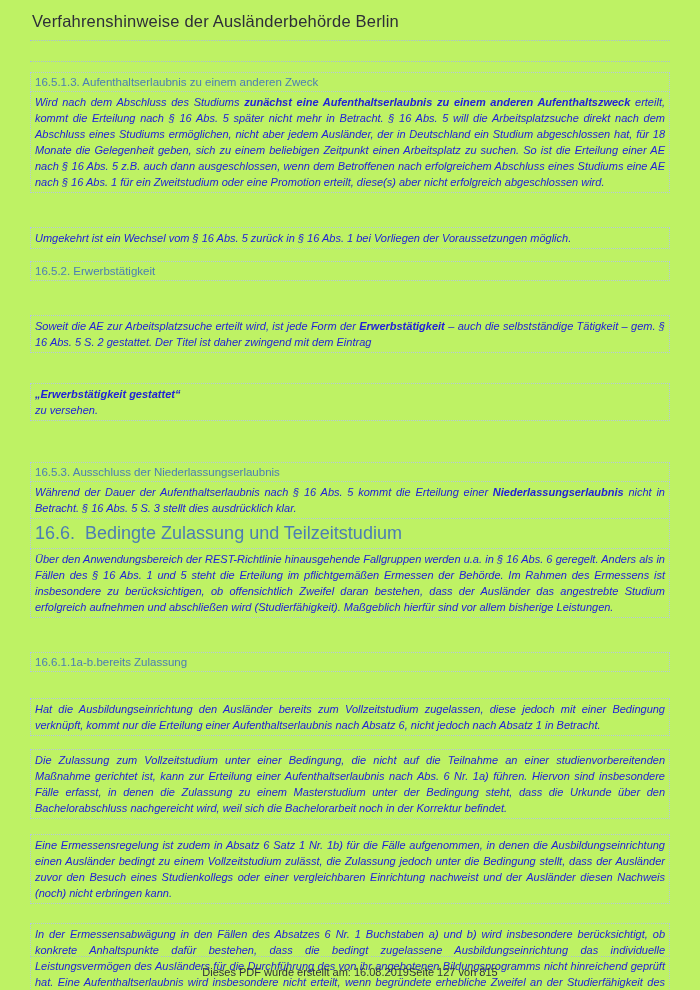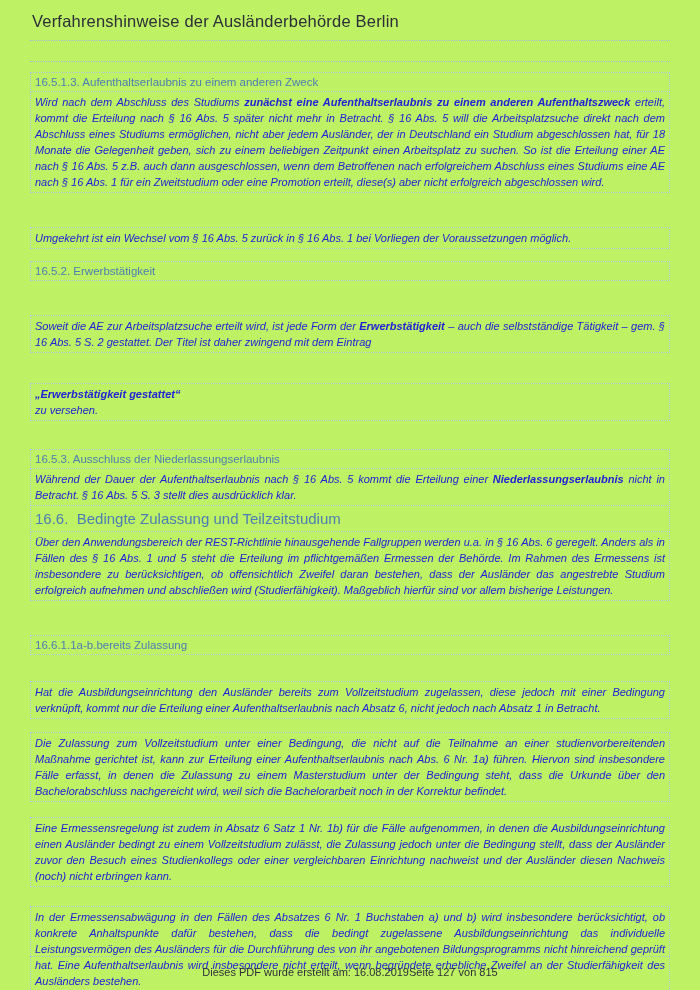--- a/index.html
+++ b/index.html
@@ -8,21 +8,21 @@
     width: 700px; height: 990px; position: relative; background: #bef264;
     font-family: "Liberation Sans", sans-serif; padding: 8px 30px 0 30px; overflow: hidden;
   }
   .doc-title {
     font-size: 16.5px; color: #2e2e38; padding: 4px 2px 9px 2px;
     border-bottom: 1px dotted #a9bdd9; letter-spacing: 0.2px;
   }
   .hr { border-bottom: 1px dotted #a9bdd9; margin-top: 20px; }
   .block { border: 1px dotted #b4c6de; padding: 2px 4px; }
   .heading { color: #4d7db5; font-size: 11.5px; padding: 3px 4px; }
-  .heading-large { color: #4d7db5; font-size: 15px; padding: 4px 4px; }
+  .heading-large { color: #4d7db5; font-size: 18px; padding: 4px 4px; }
   .para {
     color: #2121d8; font-style: italic; font-size: 11px; line-height: 16px;
     text-align: justify; padding: 2px 4px;
   }
   .para b { font-weight: bold; }
   .center-line { text-align: left; font-weight: bold; }
   .joined { margin-top: -1px; }
   .footer {
     position: absolute; left: 30px; right: 30px; bottom: 12px;
     border-top: 1px dotted #a9bdd9; padding-top: 9px;
@@ -47,21 +47,21 @@
 
     <div class="block heading" style="margin-top:12px">16.5.2. Erwerbstätigkeit</div>
 
     <div class="block para" style="margin-top:34px"><span>Soweit die AE zur Arbeitsplatzsuche erteilt wird, ist jede Form der </span><b>Erwerbstätigkeit</b><span> – auch die selbstständige Tätigkeit – gem. § 16 Abs. 5 S. 2 gestattet. Der Titel ist daher zwingend mit dem Eintrag</span></div>
 
     <div class="block para" style="margin-top:30px">
       <div class="center-line">„Erwerbstätigkeit gestattet“</div>
       <div>zu versehen.</div>
     </div>
 
-    <div class="block heading" style="margin-top:28px">16.5.3. Ausschluss der Niederlassungserlaubnis</div>
+    <div class="block heading" style="margin-top:41px">16.5.3. Ausschluss der Niederlassungserlaubnis</div>
     <div class="block para joined"><span>Während der Dauer der Aufenthaltserlaubnis nach § 16 Abs. 5 kommt die Erteilung einer </span><b>Niederlassungserlaubnis</b><span> nicht in Betracht. § 16 Abs. 5 S. 3 stellt dies ausdrücklich klar.</span></div>
     <div class="block heading-large joined" style="border:1px dotted #b4c6de;">16.6.&nbsp;&nbsp;Bedingte Zulassung und Teilzeitstudium</div>
     <div class="block para joined">Über den Anwendungsbereich der REST-Richtlinie hinausgehende Fallgruppen werden u.a. in § 16 Abs. 6 geregelt. Anders als in Fällen des § 16 Abs. 1 und 5 steht die Erteilung im pflichtgemäßen Ermessen der Behörde. Im Rahmen des Ermessens ist insbesondere zu berücksichtigen, ob offensichtlich Zweifel daran bestehen, dass der Ausländer das angestrebte Studium erfolgreich aufnehmen und abschließen wird (Studierfähigkeit). Maßgeblich hierfür sind vor allem bisherige Leistungen.</div>
 
     <div class="block heading" style="margin-top:34px">16.6.1.1a-b.bereits Zulassung</div>
 
     <div class="block para" style="margin-top:26px">Hat die Ausbildungseinrichtung den Ausländer bereits zum Vollzeitstudium zugelassen, diese jedoch mit einer Bedingung verknüpft, kommt nur die Erteilung einer Aufenthaltserlaubnis nach Absatz 6, nicht jedoch nach Absatz 1 in Betracht.</div>
 
     <div class="block para" style="margin-top:13px">Die Zulassung zum Vollzeitstudium unter einer Bedingung, die nicht auf die Teilnahme an einer studienvorbereitenden Maßnahme gerichtet ist, kann zur Erteilung einer Aufenthaltserlaubnis nach Abs. 6 Nr. 1a) führen. Hiervon sind insbesondere Fälle erfasst, in denen die Zulassung zu einem Masterstudium unter der Bedingung steht, dass die Urkunde über den Bachelorabschluss nachgereicht wird, weil sich die Bachelorarbeit noch in der Korrektur befindet.</div>
 

